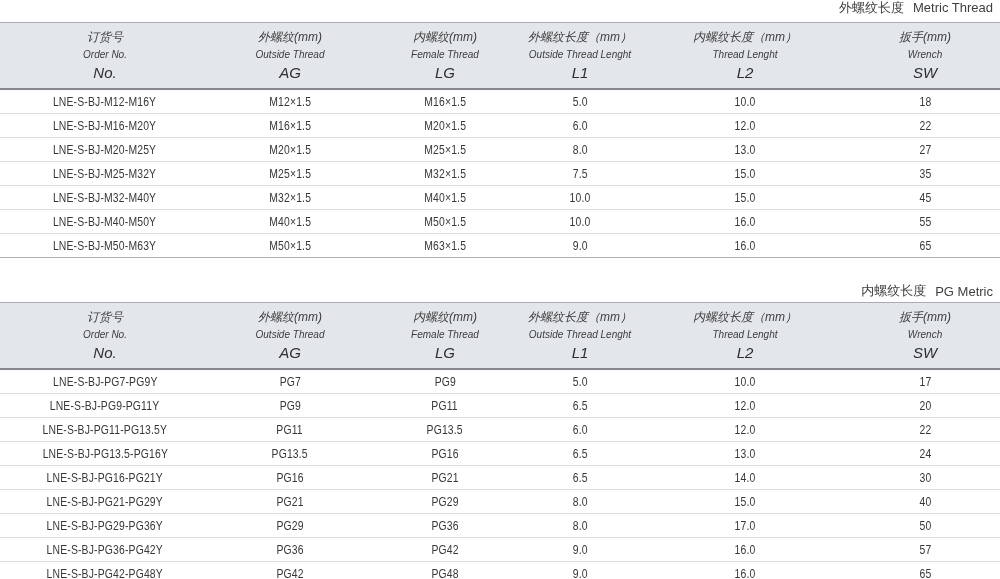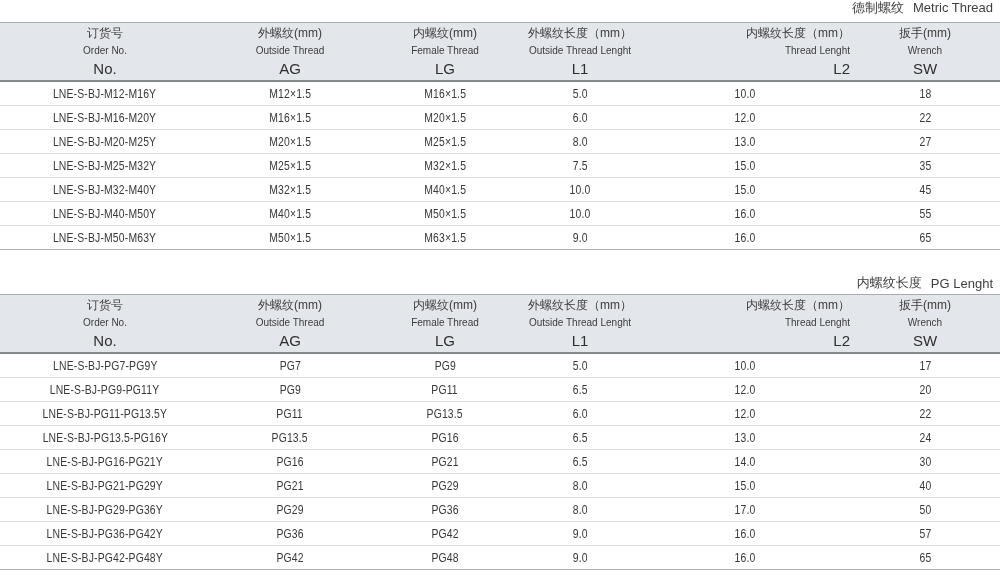--- a/index.html
+++ b/index.html
@@ -19,33 +19,34 @@
     gap:9px; padding-right:7px;
     font-size:13px; color:#3f3f3f;
   }
   .section-title.first { align-items:flex-start; padding-top:1px; line-height:14px; }
 
   .section-gap { height:22px; }
 
   
   .t-head {
     display:flex; align-items:center;
-    height:60px;
+    height:68px;
     background:#e3e6ea;
     border-top:1px solid #a9adb2;
     border-bottom:2px solid #85888c;
+    font-style:italic;
   }
   .h-cell { text-align:center; line-height:1; }
   .h-zh  { font-size:12px;   color:#3c3c3c; }
   .h-en  { font-size:10px;   color:#3c3c3c; margin-top:7px; }
   .h-code{ font-size:15px; color:#2f2f2f; margin-top:5px; }
 
   
   .col0{ width:21%; } .col1{ width:16%; } .col2{ width:15%; }
-  .col3{ width:12%; } .col4{ width:21%;text-align:right; } .col5{ width:15%;text-align:center; }
+  .col3{ width:12%; } .col4{ width:21%; } .col5{ width:15%;text-align:center; }
 
   
   .t-row {
     display:flex; align-items:center;
     height:24px;
     border-bottom:1px solid #dcdddf;
     text-decoration:underline;
   }
   .t-body .t-row:last-child { border-bottom:1px solid #aeb1b5; }
   .cell { text-align:center; font-size:13px; color:#383838; }
@@ -55,21 +56,21 @@
     letter-spacing:0.2px; font-weight:500;
   }
 </style>
 </head>
 <body>
 
 <div class="page">
 
   <section>
     <div class="section-title first">
-      <span>德制螺纹</span>
+      <span>外螺纹长度</span>
       <span>Metric Thread</span>
     </div>
     <div class="spec-table">
       <div class="t-head">
           <div class="h-cell col0">
             <div class="h-zh">订货号</div>
             <div class="h-en">Order No.</div>
             <div class="h-code">No.</div>
           </div>
           <div class="h-cell col1">
@@ -157,21 +158,21 @@
           </div>
         </div>
     </div>
   </section>
 
   <div class="section-gap"></div>
 
   <section>
     <div class="section-title">
       <span>内螺纹长度</span>
-      <span>PG Lenght</span>
+      <span>PG Metric</span>
     </div>
     <div class="spec-table">
       <div class="t-head">
           <div class="h-cell col0">
             <div class="h-zh">订货号</div>
             <div class="h-en">Order No.</div>
             <div class="h-code">No.</div>
           </div>
           <div class="h-cell col1">
             <div class="h-zh">外螺纹(mm)</div>

